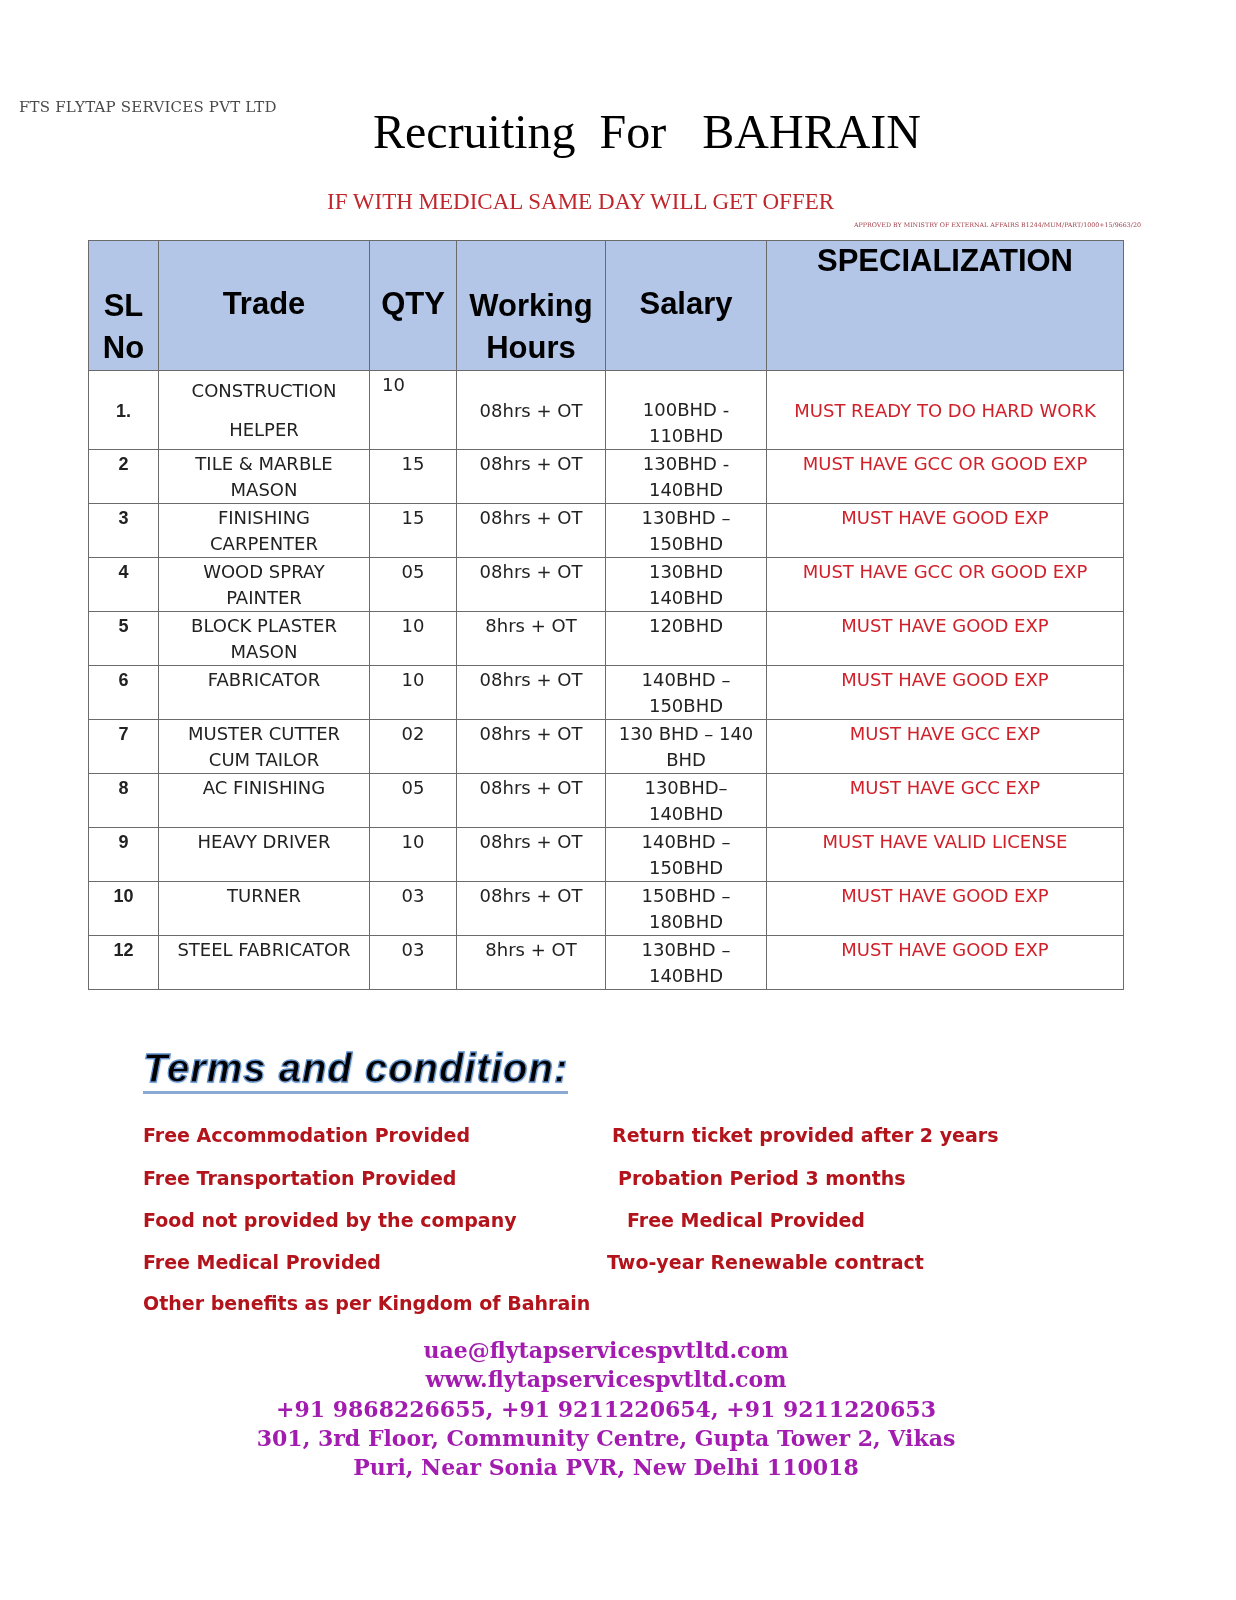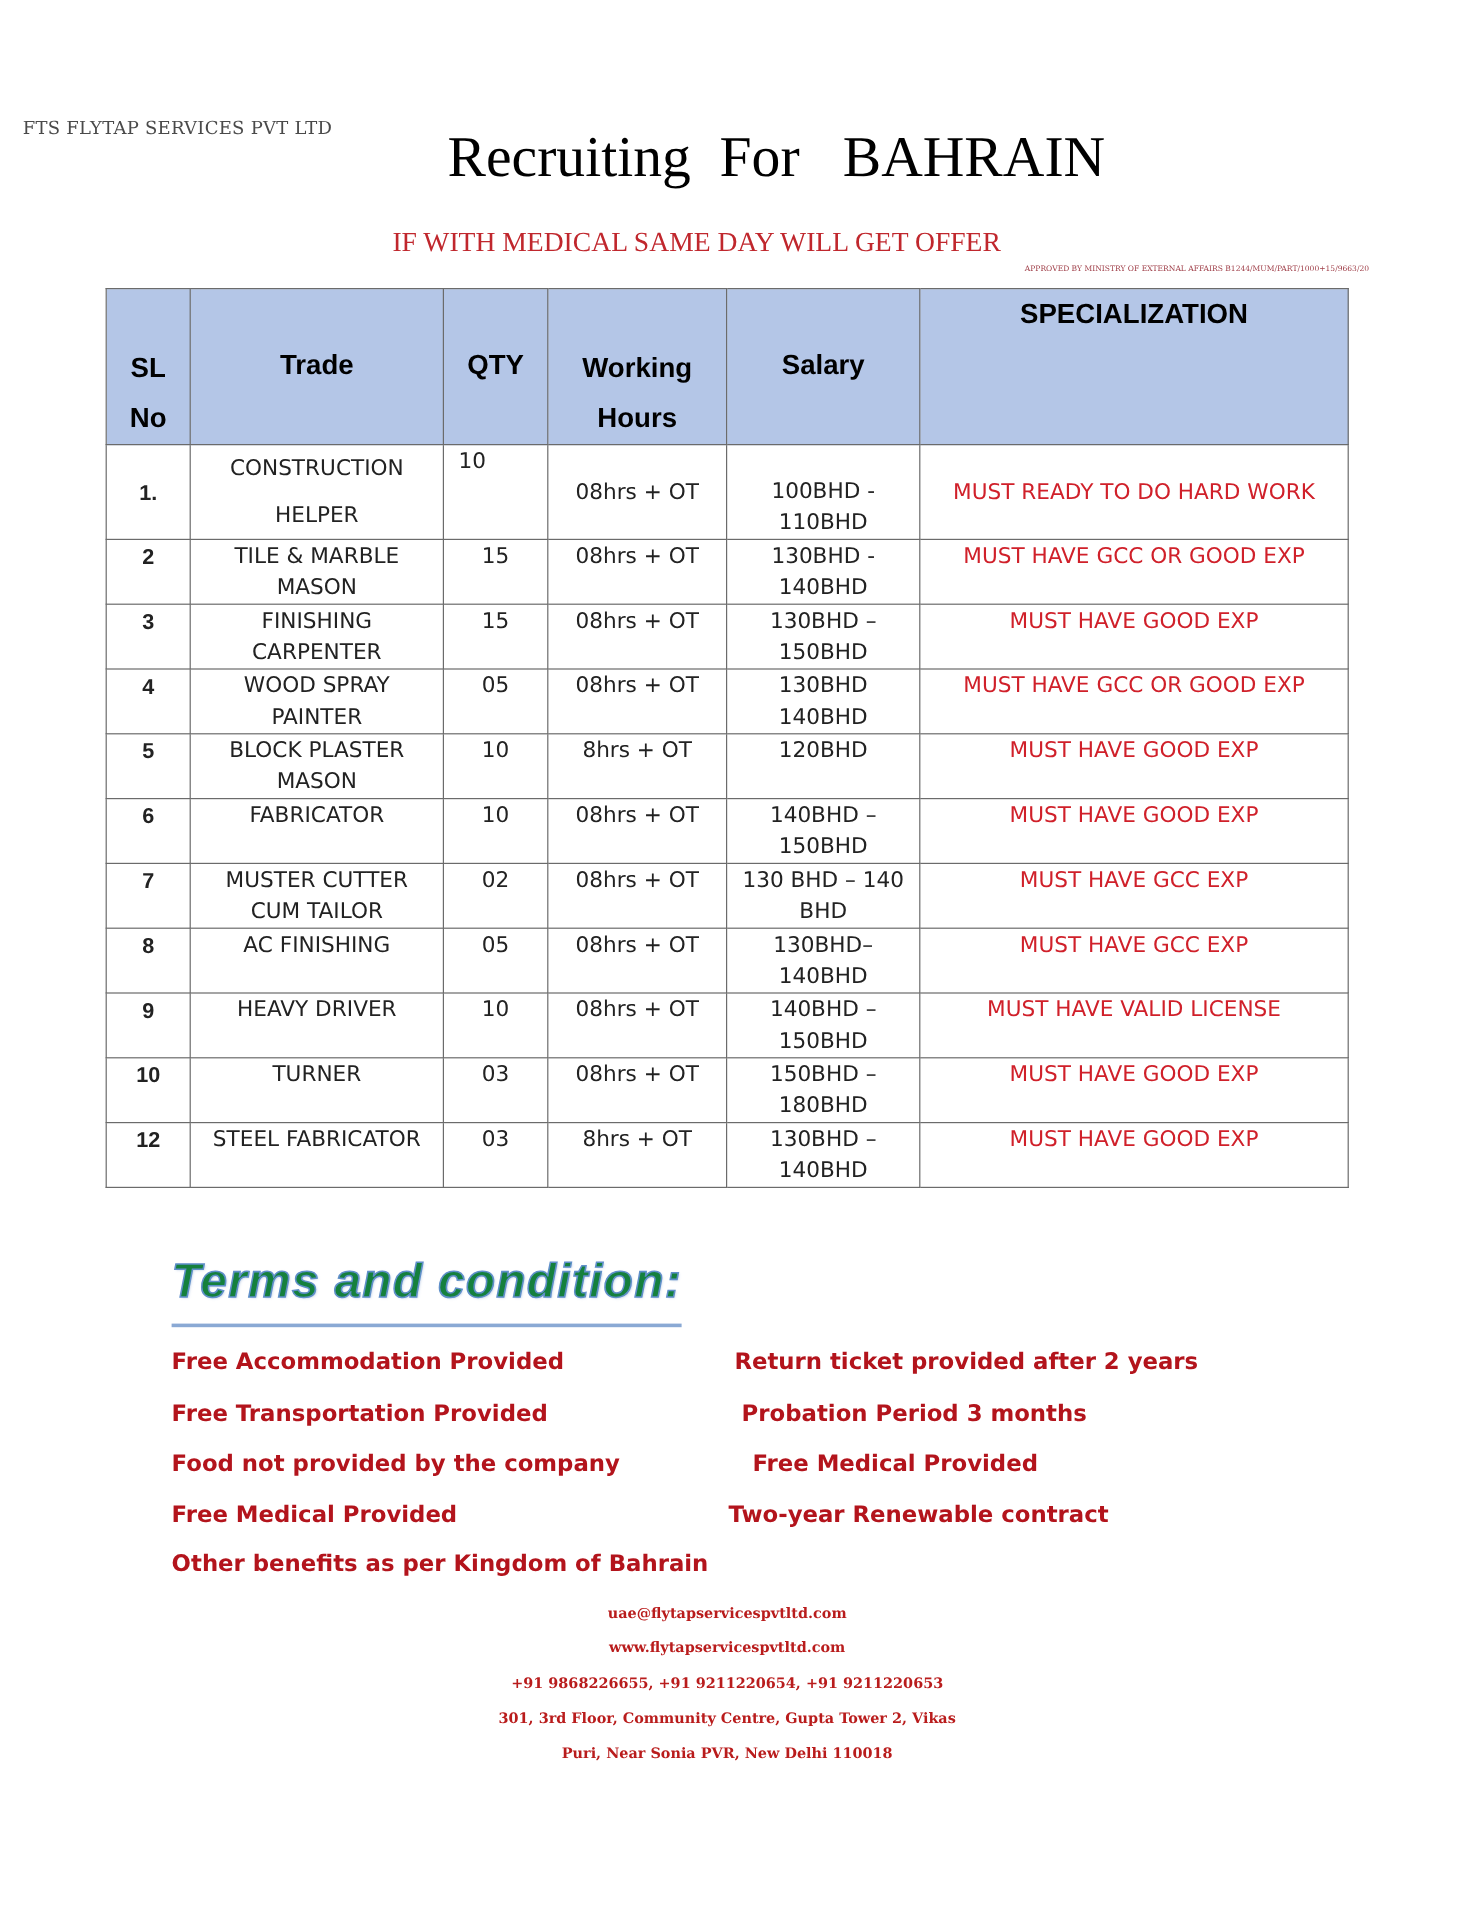--- a/index.html
+++ b/index.html
@@ -62,21 +62,21 @@
     }
     table.jobs th, table.jobs td {
       border: 1.5px solid #6b6b6b;
       text-align: center;
       padding: 0;
     }
     table.jobs th {
       background: #b4c6e7;
       font-family: "Liberation Sans", sans-serif;
       font-weight: bold;
-      font-size: 23px;
+      font-size: 31px;
       line-height: 42px;
       color: #000;
       height: 125px;
       vertical-align: bottom;
       padding-bottom: 1px;
     }
     table.jobs th.spec {
       vertical-align: top;
       padding-top: 0px;
       line-height: 40px;
@@ -108,45 +108,45 @@
     .row1 td.trade { line-height: 39px; padding-top: 0; }
     .row1 td.sal { vertical-align: bottom; line-height: 26px; padding-bottom: 0; }
     .terms-title {
       position: absolute;
       left: 143px;
       top: 1045px;
       font-family: "Liberation Sans", sans-serif;
       font-style: italic;
       font-weight: bold;
       font-size: 40px;
-      color: #15803d;
+      color: #000000;
       -webkit-text-stroke: 1.3px #5f8fc9;
       text-shadow: 1px 1px 2px rgba(90,130,190,0.35);
       letter-spacing: 1px;
       border-bottom: 3px solid #8aa9d4;
       line-height: 46px;
-      padding-bottom: 12px;
+      padding-bottom: 0;
     }
     .terms {
       position: absolute;
       font-family: "DejaVu Sans", sans-serif;
       font-weight: bold;
       font-size: 19px;
       color: #b3141c;
       white-space: nowrap;
     }
     .footer-line {
       position: absolute;
       left: 0;
       width: 1212px;
       text-align: center;
       font-family: "DejaVu Serif", serif;
       font-weight: bold;
-      color: #b91c1c;
-      font-size: 12px;
+      color: #a21caf;
+      font-size: 22px;
       white-space: nowrap;
     }
   </style>
 </head>
 <body>
 
 <div class="company">FTS FLYTAP SERVICES PVT LTD</div>
 <div class="title">Recruiting  For   BAHRAIN</div>
 <div class="subtitle">IF WITH MEDICAL SAME DAY WILL GET OFFER</div>
 <div class="approval">APPROVED BY MINISTRY OF EXTERNAL AFFAIRS B1244/MUM/PART/1000+15/9663/20</div>

